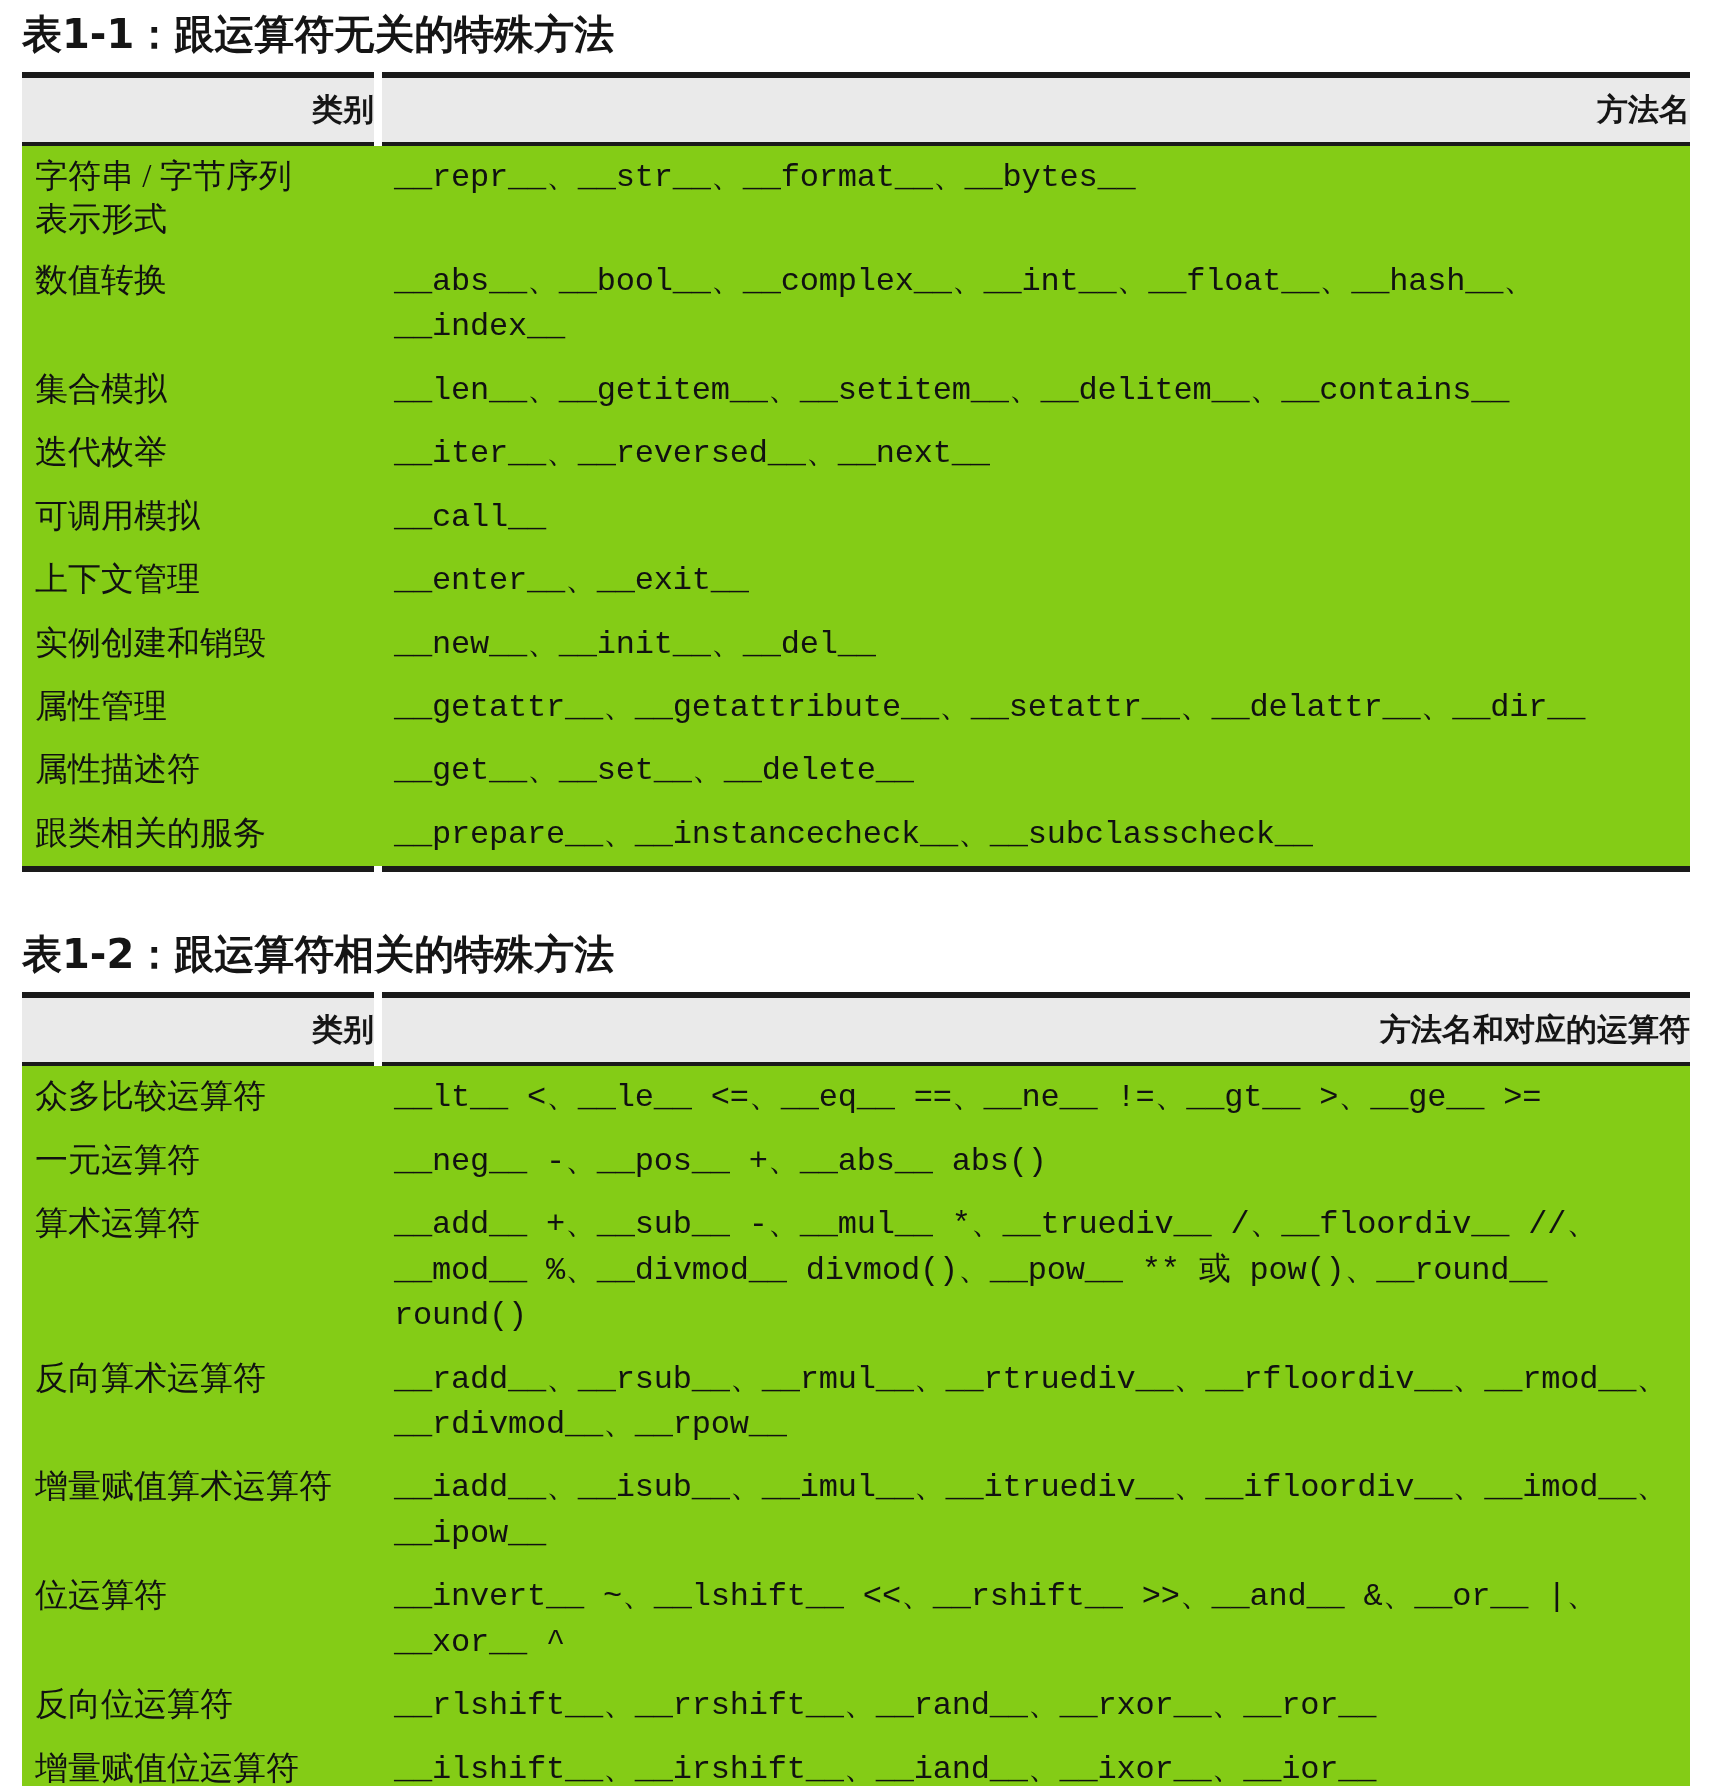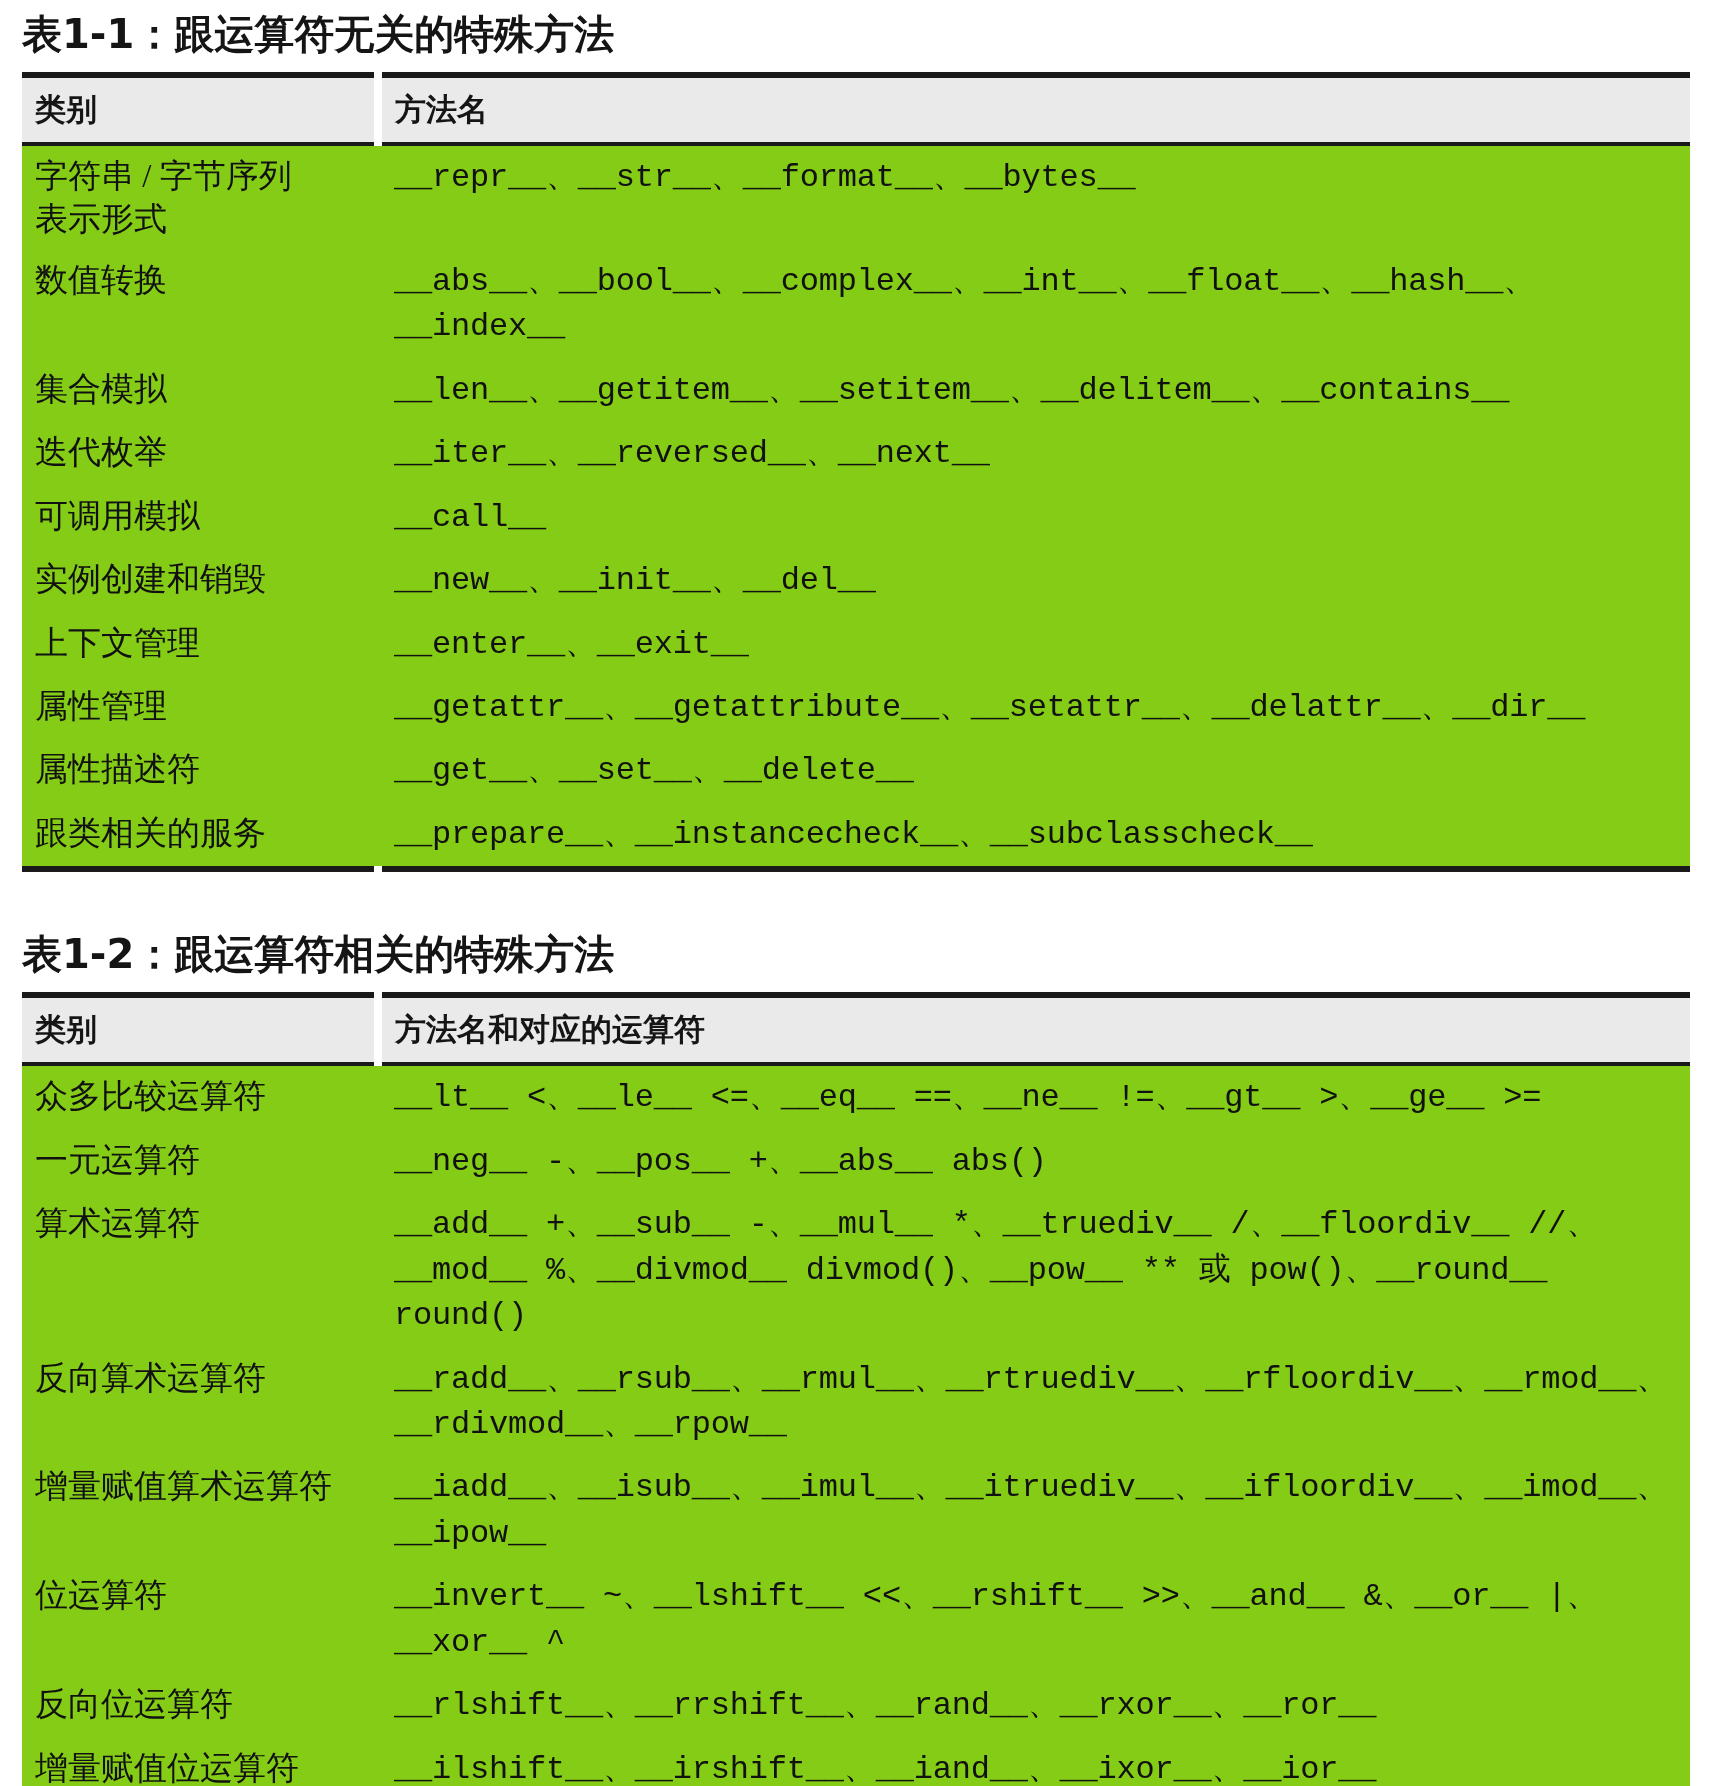--- a/index.html
+++ b/index.html
@@ -62,20 +62,21 @@
     font-size: 0;
   }
   .rule-mid td.on { background: #1a1a1a; }
   .rule-mid td.off { background: #ffffff; }
 
   
   tr.hdr td {
     background: #eaeaea;
     padding: 14px 0 16px 0;
     vertical-align: middle;
+    text-align: right;
   }
   tr.hdr td.gap { background: #ffffff; }
   .hdr-text {
     font-family: "DejaVu Sans", "Liberation Sans", sans-serif;
     font-weight: bold;
     font-size: 31px;
     color: #151515;
     padding-left: 13px;
     line-height: 1.1;
     white-space: nowrap;
@@ -180,34 +181,34 @@
         <td>
           <div class="cat">可调用模拟</div>
         </td>
         <td></td>
         <td>
           <div class="meth">__call__</div>
         </td>
       </tr>
       <tr class="row">
         <td>
+          <div class="cat">上下文管理</div>
+        </td>
+        <td></td>
+        <td>
+          <div class="meth">__enter__、__exit__</div>
+        </td>
+      </tr>
+      <tr class="row">
+        <td>
           <div class="cat">实例创建和销毁</div>
         </td>
         <td></td>
         <td>
           <div class="meth">__new__、__init__、__del__</div>
-        </td>
-      </tr>
-      <tr class="row">
-        <td>
-          <div class="cat">上下文管理</div>
-        </td>
-        <td></td>
-        <td>
-          <div class="meth">__enter__、__exit__</div>
         </td>
       </tr>
       <tr class="row">
         <td>
           <div class="cat">属性管理</div>
         </td>
         <td></td>
         <td>
           <div class="meth">__getattr__、__getattribute__、__setattr__、__delattr__、__dir__</div>
         </td>

